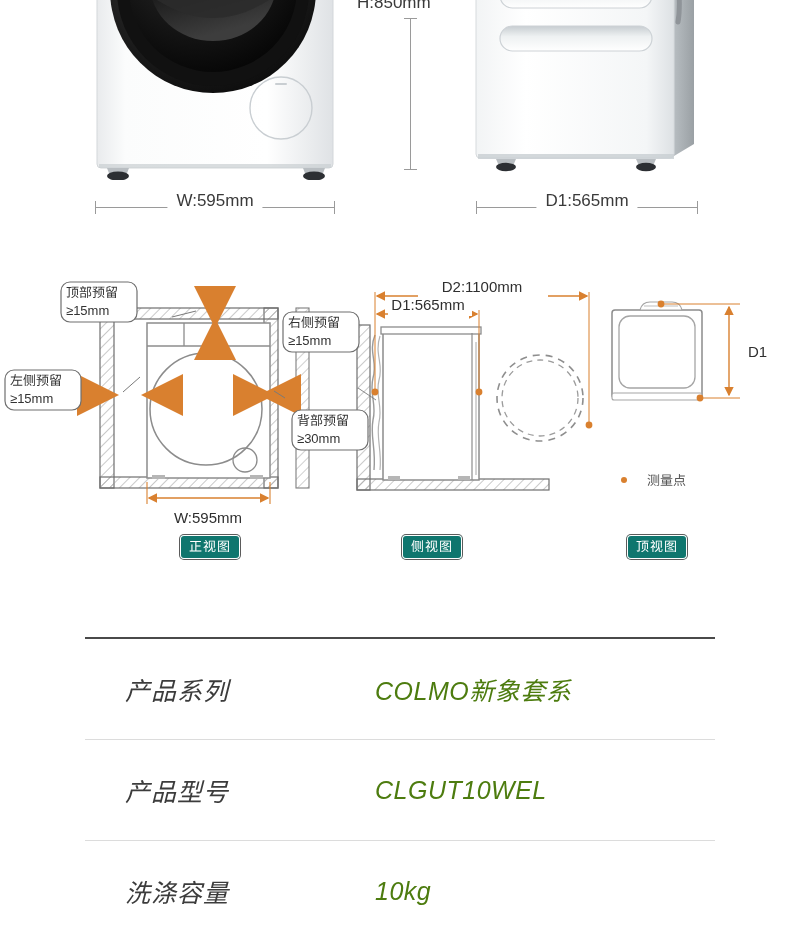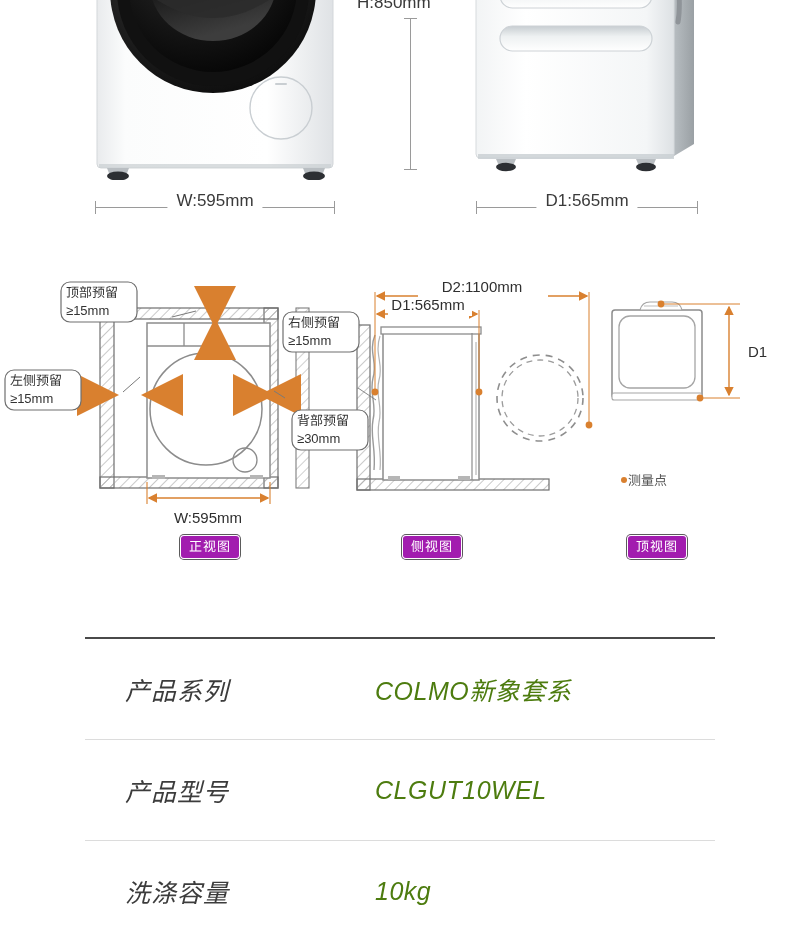--- a/index.html
+++ b/index.html
@@ -106,36 +106,36 @@
   .diagram-section {
     position: absolute;
     left: 0; top: 270px;
     width: 790px;
     height: 310px;
   }
   .diagram-section svg { display: block; }
 
   .view-badge {
     position: absolute;
-    background: #a21caf;
+    background: #0f766e;
     color: #ffffff;
     font-size: 13px;
     line-height: 1;
     padding: 5px 9px 6px 9px;
     border-radius: 4px;
     box-shadow: inset 0 0 0 1px #ffffff, 0 0 0 1px #5b5b5b;
     letter-spacing: 1px;
     white-space: nowrap;
   }
 
   .legend-point {
     position: absolute;
     display: flex;
     align-items: center;
-    gap: 1px;
+    gap: 20px;
     font-size: 13px;
     color: #555555;
     white-space: nowrap;
   }
   .legend-point .dot {
     width: 6px; height: 6px;
     border-radius: 50%;
     background: #d9802f;
     display: inline-block;
   }

